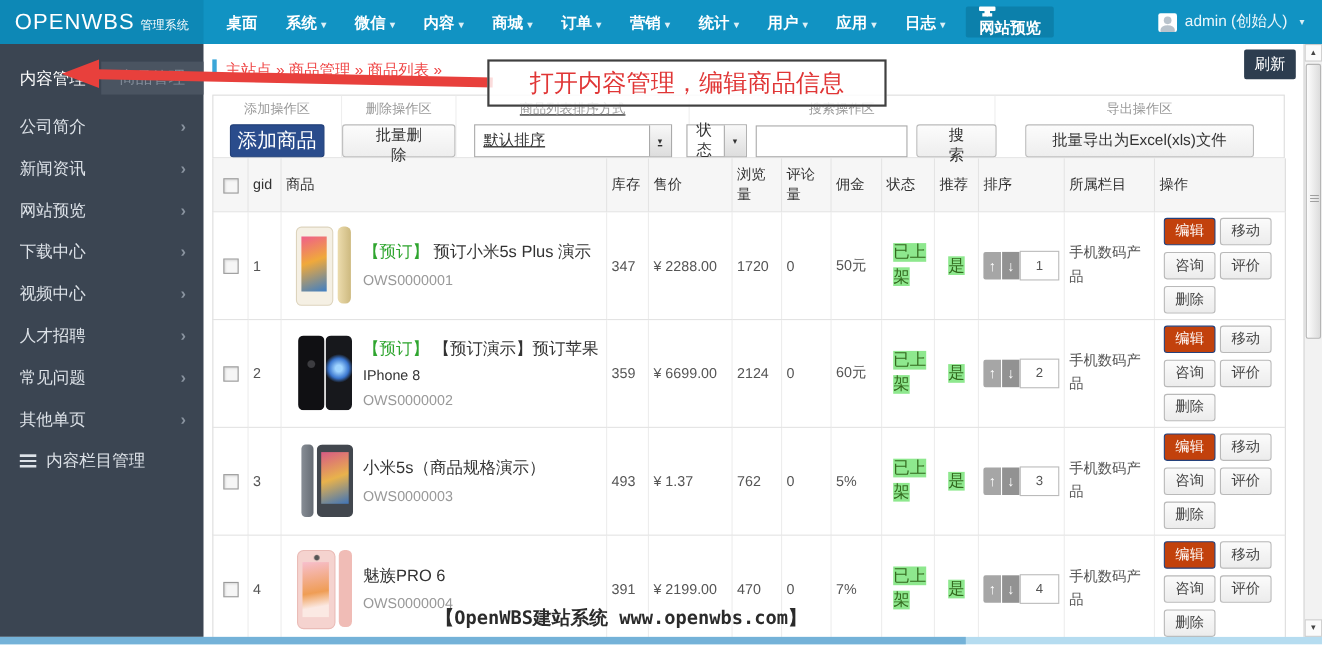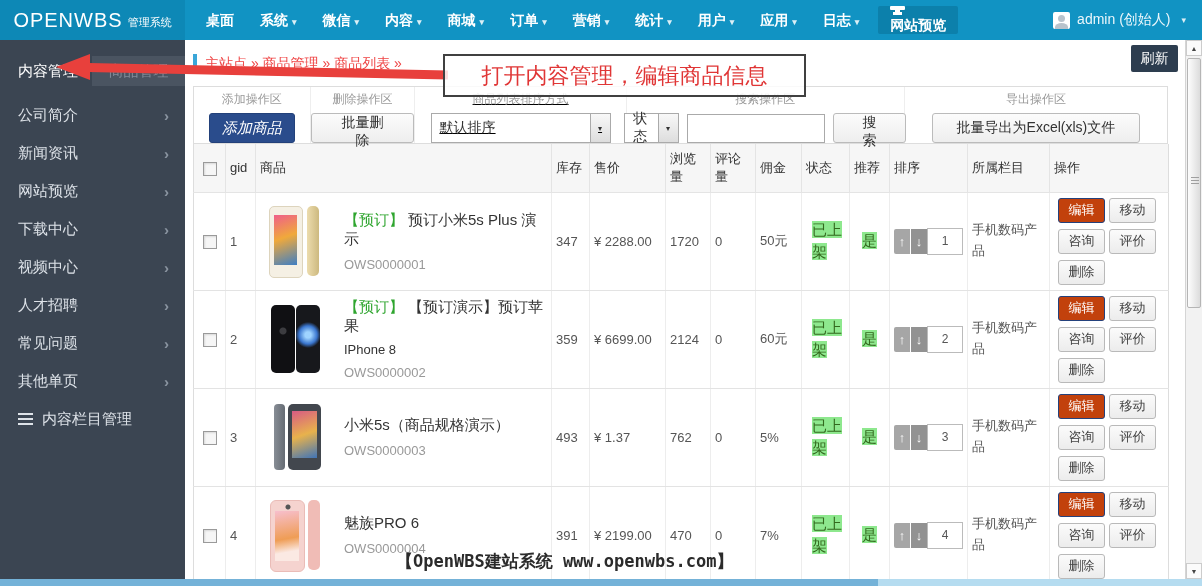--- a/index.html
+++ b/index.html
@@ -37,38 +37,38 @@
   .crumbbar { position:absolute; left:8px; top:14px; width:4px; height:17px; background:#3aa6d8; }
   .crumb { position:absolute; left:20px; top:15px; color:#ef4444; font-size:14px; }
   .refresh-btn { position:absolute; right:7px; top:5px; width:47px; height:27px; background:#2d3d4f; color:#fff; font-size:14px; border:none; border-radius:2px; cursor:pointer; }
 
   .panel { margin-left:8px; width:975px; height:58px; border:1px solid #ddd; display:flex; }
   .sec { position:relative; border-right:1px solid #eee; display:flex; flex-direction:column; align-items:center; }
   .sec:last-child { border-right:none; }
   .sec-label { font-size:12px; color:#999; margin-top:4px; }
   .sec-ctrls { display:flex; align-items:center; gap:8px; margin-top:5px; }
   .w-add { width:117px; } .w-del { width:105px; } .w-sort { width:212px;text-decoration:underline; } .w-search { width:278px; } .w-export { width:263px; }
-  .btn-primary { width:86px; height:30px; background:#2a4c8c; color:#fff; font-size:15px; border:1px solid #23417a; border-radius:3px; cursor:pointer;font-style:italic; }
+  .btn-primary { width:86px; height:30px; background:#2a4c8c; color:#fff; font-size:18px; border:1px solid #23417a; border-radius:3px; cursor:pointer; }
   .btn-gray { height:30px; background:linear-gradient(#fcfcfc,#eee); color:#333; font-size:14px; border:1px solid #bbb; border-radius:3px; cursor:pointer; padding:0 24px; }
   .fake-select { display:flex; align-items:center; height:30px; background:#fff; border:1px solid #aaa; cursor:pointer; }
   .fs-text { font-size:14px; color:#333; padding:0 8px; flex:1; text-align:left; }
   .fs-arrow { width:20px; height:28px; background:linear-gradient(#f8f8f8,#ddd); border-left:1px solid #aaa; display:flex; align-items:center; justify-content:center; font-size:8px; color:#333; }
   .sel-sort { width:180px; } .sel-status { width:64px; }
   .search-input { width:138px; height:29px; border:1px solid #aaa; padding:0 6px; font-size:14px; }
 
   
   table.grid { margin-left:8px; width:975px; border-collapse:collapse; table-layout:fixed; }
   .grid th { height:48px; background:#f6f6f6; font-size:13px; font-weight:normal; color:#333; text-align:left; padding:0 4px; border:1px solid #e4e4e4; border-top:none; }
   .grid th:first-child { border-left:1px solid #ddd; }
   .grid td { height:98px; border:1px solid #ededed; border-bottom:1px solid #e3e3e3; font-size:13px; color:#555; text-align:left; padding:0 4px; vertical-align:middle; }
   .grid td:first-child { border-left:1px solid #ddd; }
   .grid td:last-child, .grid th:last-child { border-right:1px solid #ddd; }
   .cb { display:inline-block; width:14px; height:14px; background:#f6f6f6; border:1px solid #9a9a9a; box-shadow:inset 1px 1px 2px rgba(0,0,0,.12); vertical-align:middle; margin-left:5px; cursor:pointer; }
   .prodflex { display:flex; align-items:center; }
-  .pinfo { margin-left:20px; }
+  .pinfo { margin-left:6px; }
   .ptitle { font-size:15px; color:#333; }
   .badge { color:#2fa52f; margin-right:4px; }
   .ptitle2 { font-size:13px; color:#333; margin-top:6px; }
   .pcode { font-size:13px; color:#999; margin-top:8px; }
   .hlwrap { display:block; width:34px; margin-left:6px; line-height:1.45; }
   .hl { background:#8ee88e; color:#33691e; font-size:15px; }
   .sortw { display:flex; align-items:center; }
   .sbtn { width:22px; height:25px; border:none; color:#fff; font-size:13px; font-weight:bold; cursor:pointer; }
   .sbtn.up { background:#a6a6a6; border-radius:2px 0 0 2px; }
   .sbtn.down { background:#929292; margin-left:1px; }

